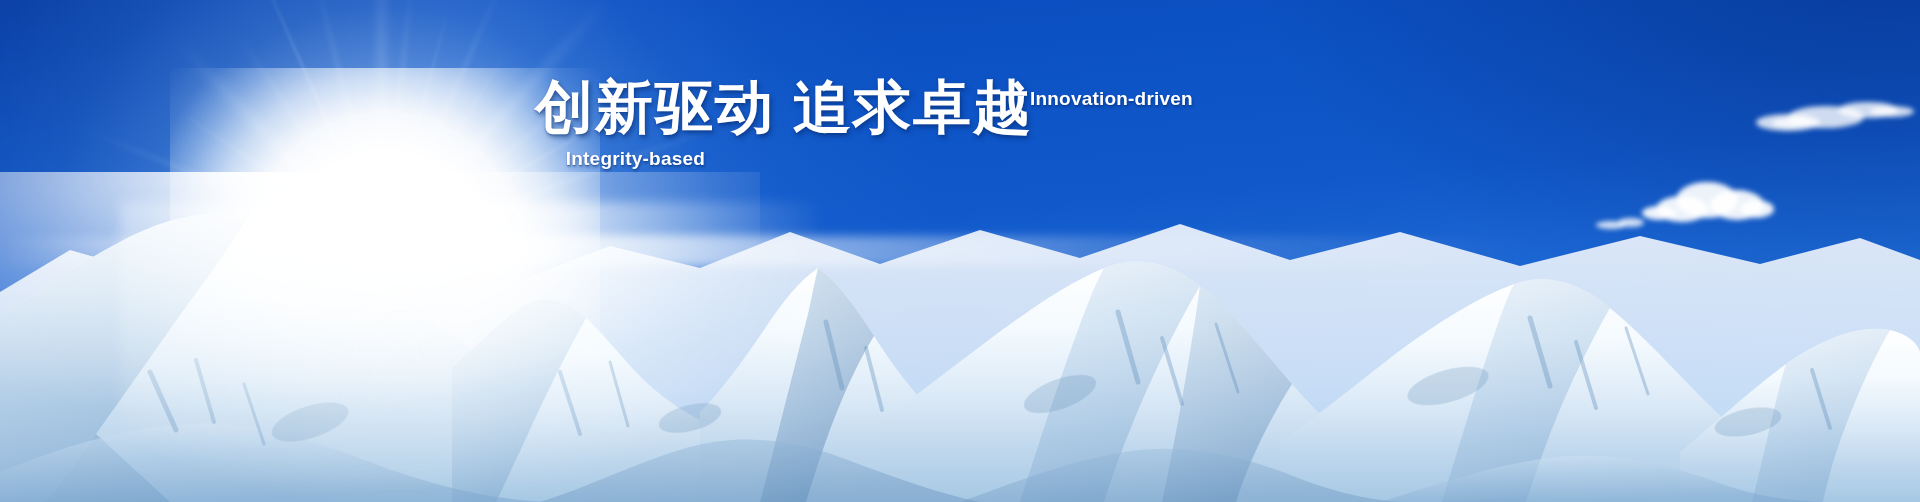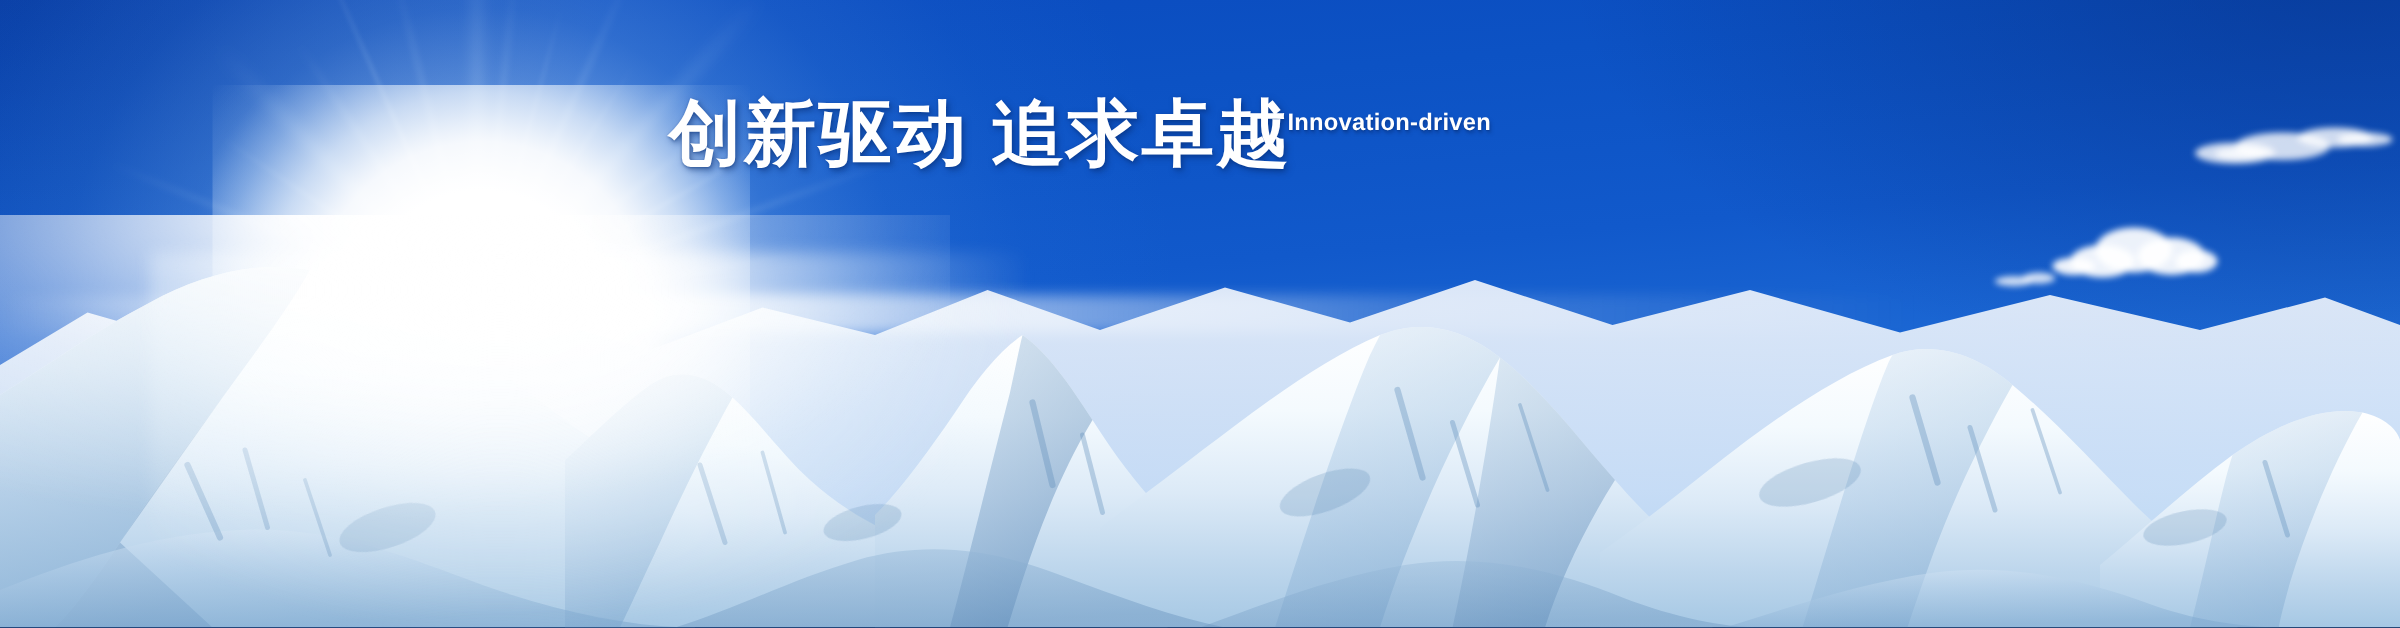--- a/index.html
+++ b/index.html
@@ -382,18 +382,19 @@
 
   <div class="headline-wrap">
 
     <div class="cn-line cn-line-1">创新驱动  追求卓越</div>
 
     <div class="en-block en-right">
       <span>Innovation-driven</span>
     </div>
 
     <div class="en-block en-left">
+      <span>Integrity-based</span>
     </div>
 
 
   </div>
 
 </div>
 
 </body></html>

